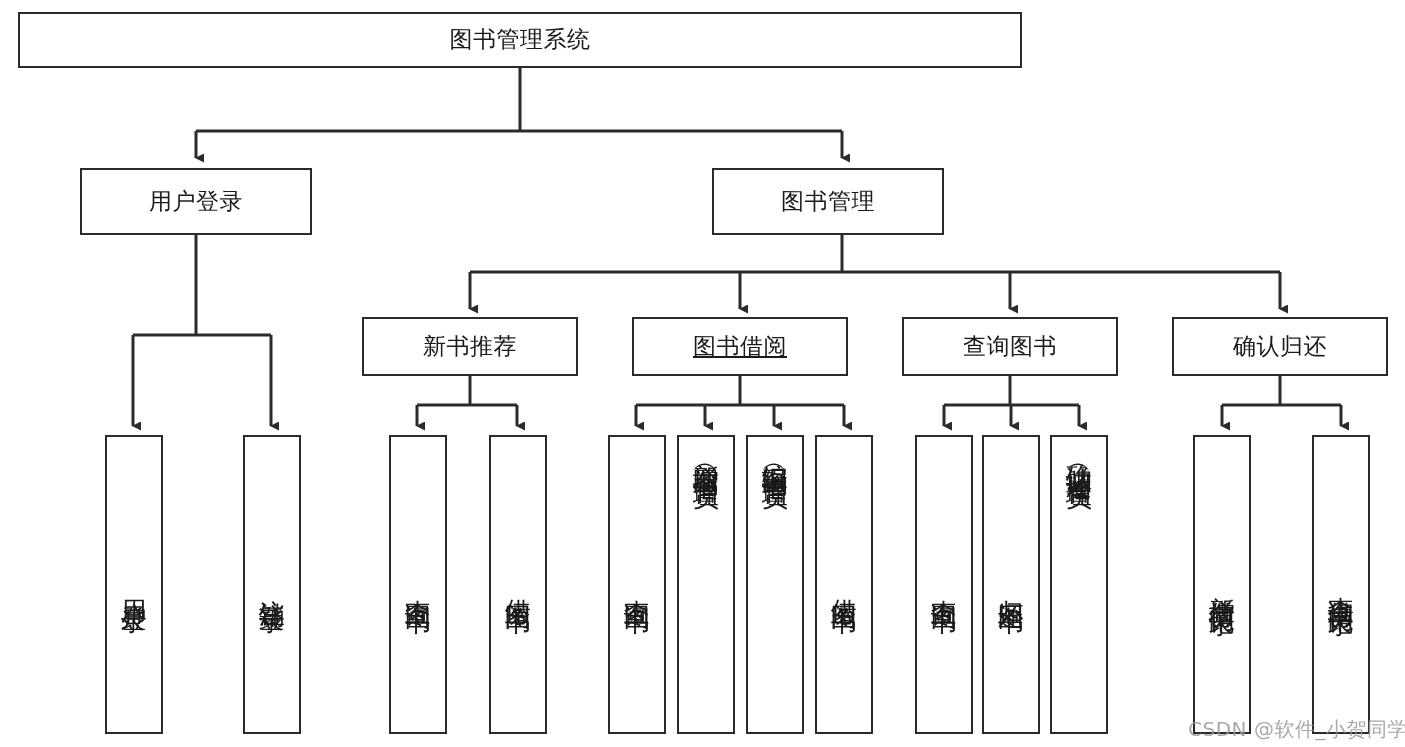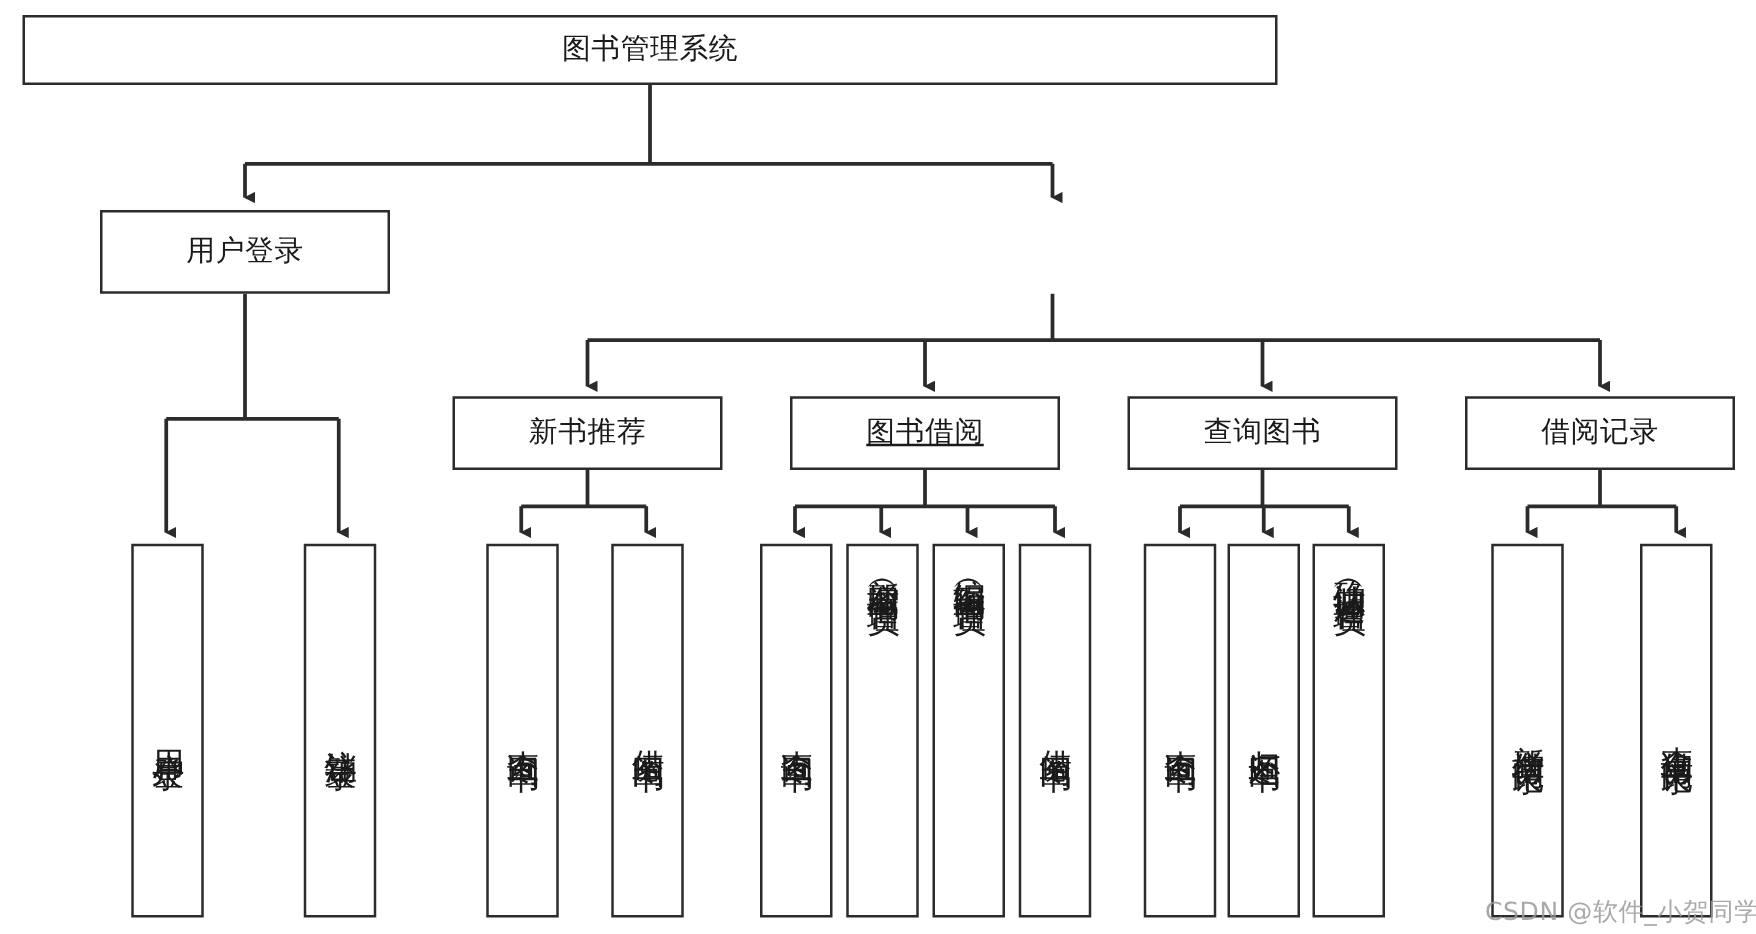--- a/index.html
+++ b/index.html
@@ -127,32 +127,35 @@
     </g>
   </svg>
 
   <div class="node horizontal" style="left:18px; top:12px; width:1004px; height:56px;">
     <span class="node-label">图书管理系统</span>
   </div>
 
   <div class="node horizontal" style="left:80px; top:168px; width:232px; height:67px;">
     <span class="node-label">用户登录</span>
   </div>
+  <div class="node horizontal" style="left:712px; top:168px; width:232px; height:67px;">
+    <span class="node-label">图书管理</span>
+  </div>
 
   <div class="node horizontal" style="left:362px; top:317px; width:216px; height:59px;">
     <span class="node-label">新书推荐</span>
   </div>
   <div class="node horizontal" style="left:632px; top:317px; width:216px; height:59px;text-decoration:underline;">
     <span class="node-label">图书借阅</span>
   </div>
   <div class="node horizontal" style="left:902px; top:317px; width:216px; height:59px;">
     <span class="node-label">查询图书</span>
   </div>
   <div class="node horizontal" style="left:1172px; top:317px; width:216px; height:59px;">
-    <span class="node-label">借阅记录</span>
+    <span class="node-label">确认归还</span>
   </div>
 
   <div class="node vertical centered" style="left:105px; top:435px; width:58px; height:299px;">
     <span class="node-label">用户登录</span>
   </div>
   <div class="node vertical centered" style="left:243px; top:435px; width:58px; height:299px;">
     <span class="node-label">注销登录</span>
   </div>
 
   <div class="node vertical centered" style="left:389px; top:435px; width:58px; height:299px;">

